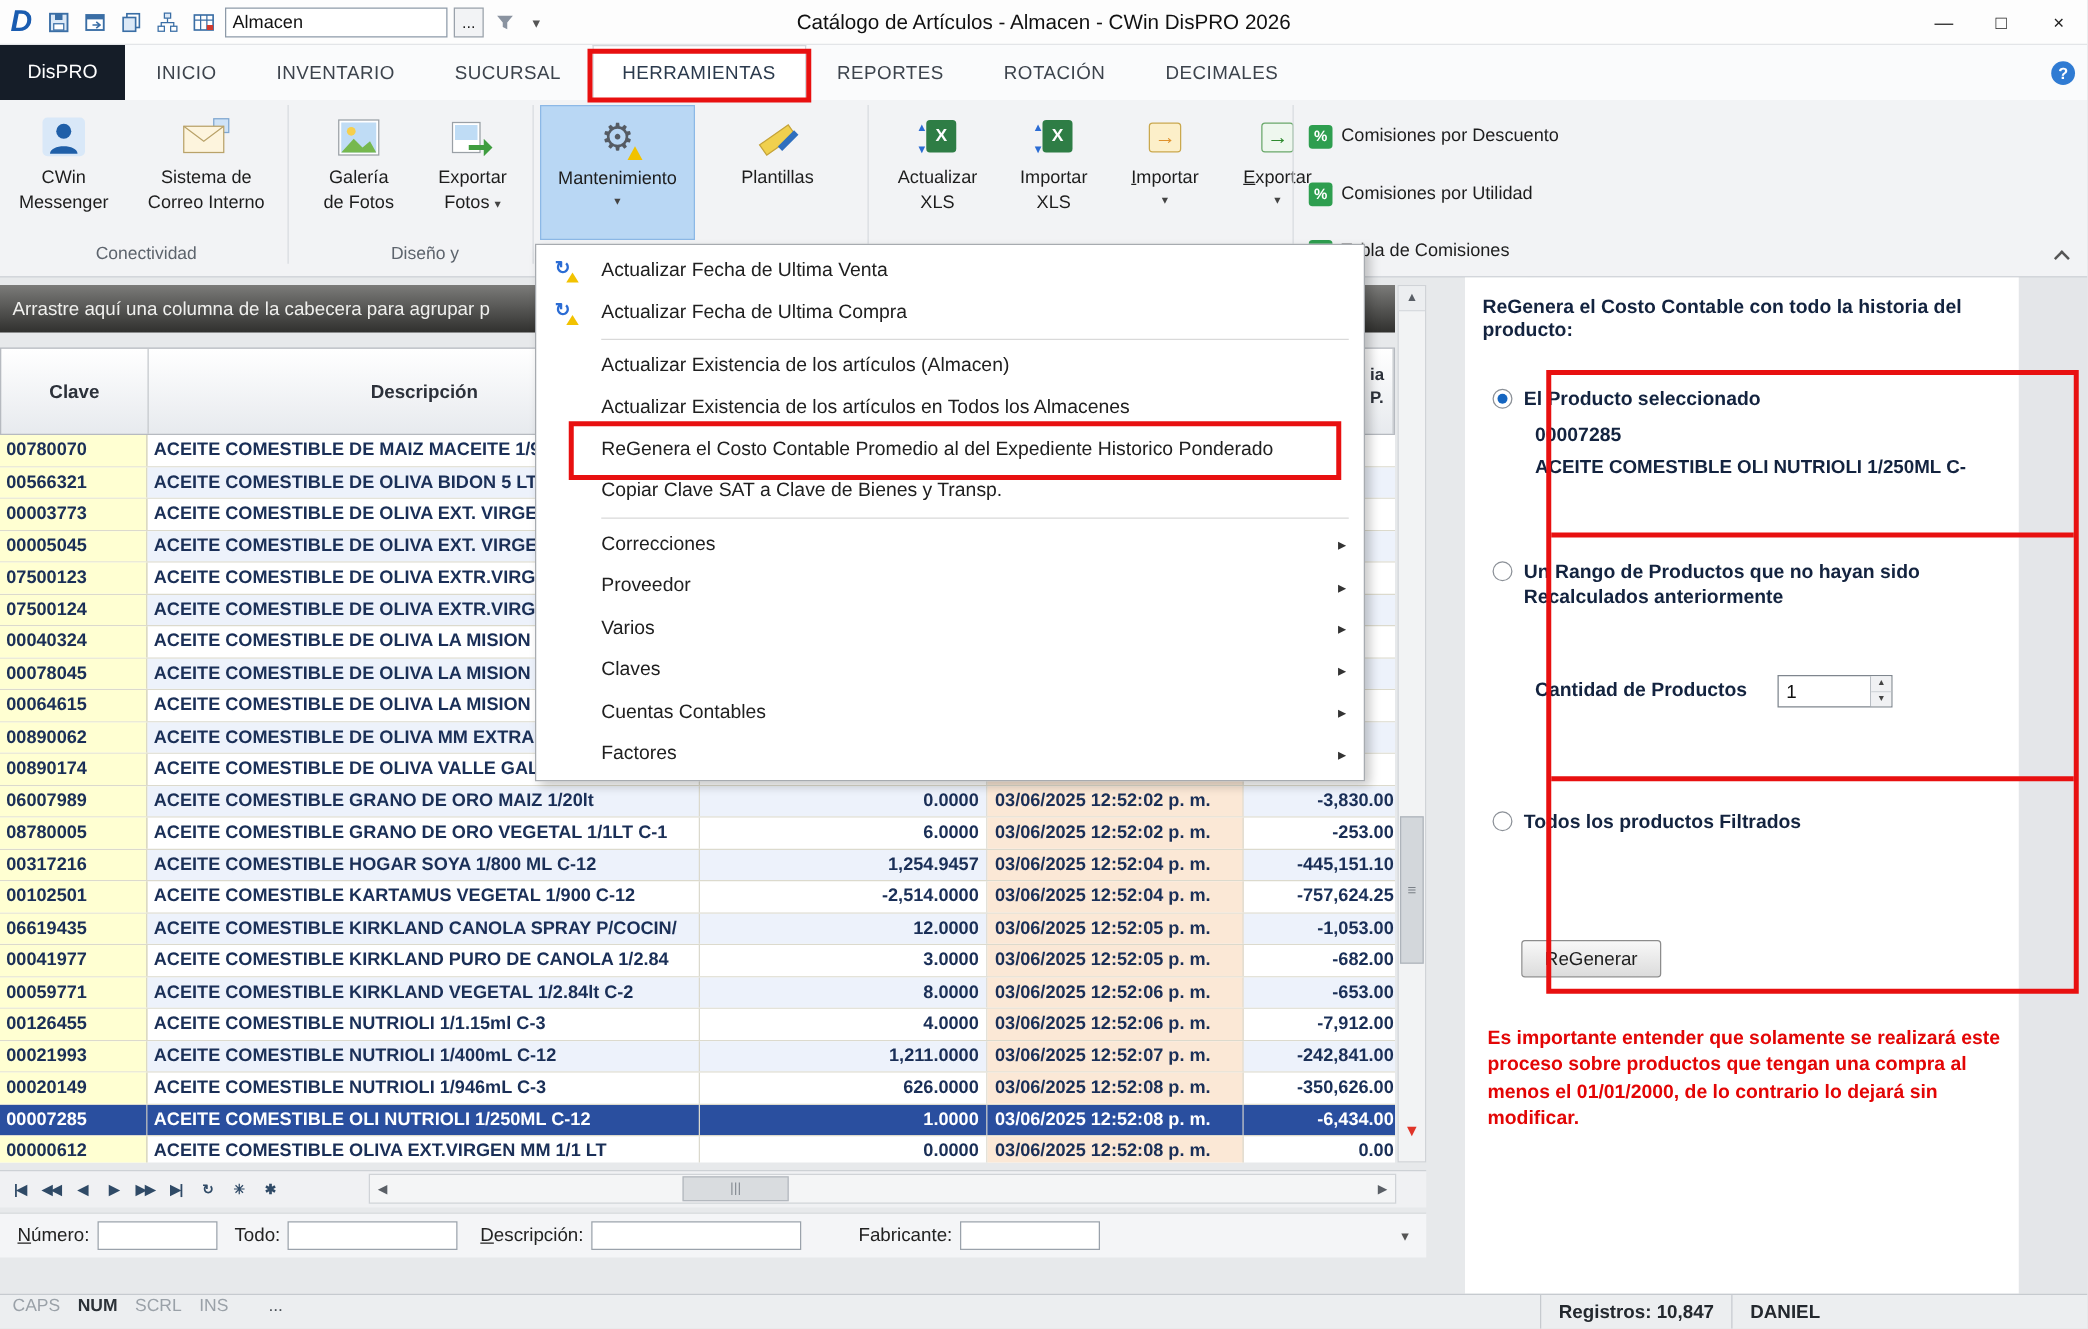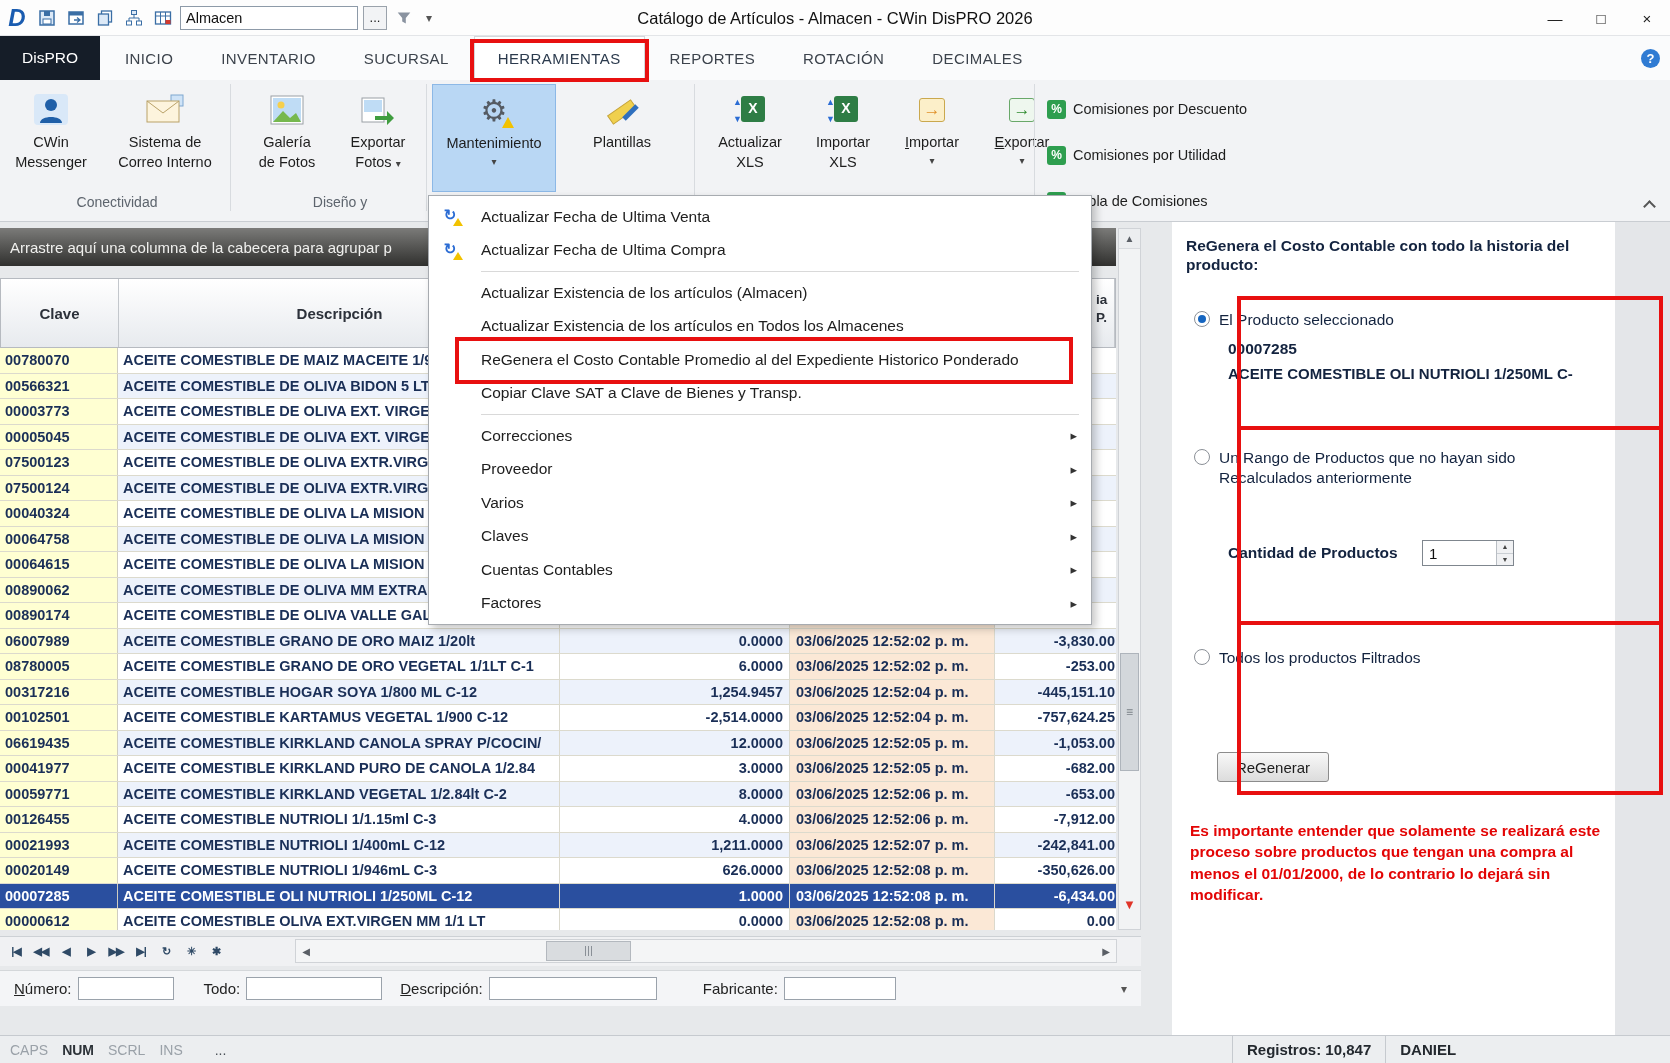--- a/index.html
+++ b/index.html
@@ -74,39 +74,39 @@
 .vs-down{position:absolute;left:0;right:0;top:664px;height:22px;display:flex;align-items:center;justify-content:center;color:#e03428;font-size:13px}
 .navrow{position:absolute;left:0;top:936px;width:1141px;height:30px;background:#f0f1f3;border-top:1px solid #cdd1d5;display:flex;align-items:center;padding-left:4px;gap:1px;z-index:10}
 .navbtn{width:24px;height:24px;font-size:11px;font-weight:bold;color:#2f4a66;display:flex;align-items:center;justify-content:center;letter-spacing:-1px;background:none;border:none;font-family:inherit}
 .hscroll{position:absolute;left:295px;top:939px;width:822px;height:24px;background:#f4f5f6;border:1px solid #d0d3d7;display:flex;align-items:center;z-index:11}
 .hs-btn{width:20px;height:22px;font-size:10px;color:#5a5f66;display:flex;align-items:center;justify-content:center}
 .hs-right{margin-left:auto}
 .hs-thumb{position:absolute;left:250px;top:1px;width:85px;height:20px;background:#d9dcdf;border:1px solid #b3b8be;display:flex;align-items:center;justify-content:center;gap:2px}
 .hs-grip{width:1px;height:10px;background:#8a9097}
 .filterrow{position:absolute;left:0;top:970px;width:1141px;height:36px;background:#f4f5f7;border-top:1px solid #d4d7da;display:flex;align-items:center;padding-left:14px;z-index:10}
 .ffield{display:flex;align-items:center;gap:6px}
-.ffield:nth-of-type(2){margin-left:30px}
+.ffield:nth-of-type(2){margin-left:14px}
 .ffield:nth-of-type(3){margin-left:18px}
 .ffield:nth-of-type(4){margin-left:46px}
 .flabel{font-size:15px;color:#222}
 .finput{height:23px;border:1px solid #9aa2ab;background:#fff;font-family:inherit;font-size:14px;padding:0 4px}
 .ffield:nth-of-type(1) .finput{width:96px}
 .ffield:nth-of-type(2) .finput{width:136px}
 .ffield:nth-of-type(3) .finput{width:168px}
 .ffield:nth-of-type(4) .finput{width:112px}
 .fcaret{position:absolute;right:14px;font-size:12px;color:#555}
 
 
 .splitter{position:absolute;left:1222px;top:222px;width:5px;height:813px;background:#d7dade}
 .panel{position:absolute;left:1172px;top:222px;width:443px;height:813px;background:#fff;z-index:10}
 .p-heading{position:absolute;left:14px;top:14px;width:418px;font-size:15.5px;font-weight:bold;color:#13233f;line-height:1.25}
 .p-radio-row{position:absolute;display:flex;gap:9px;align-items:flex-start}
 .radio{width:16px;height:16px;border-radius:50%;border:1px solid #8b9097;background:#fff;flex:none;position:relative;margin-top:1px}
 .radio.on::after{content:"";position:absolute;inset:3px;background:#1565c0;border-radius:50%}
-.p-label{font-size:15.5px;font-weight:normal;color:#13233f;line-height:1.3}
+.p-label{font-size:15.5px;font-weight:bold;color:#13233f;line-height:1.3}
 .p-code{position:absolute;left:56px;top:118px;font-size:15.5px;font-weight:bold;color:#13233f}
 .p-desc{position:absolute;left:56px;top:143px;width:382px;font-size:15px;font-weight:bold;color:#13233f}
 .p-cant-label{position:absolute;left:56px;top:322px;font-size:15.5px;font-weight:bold;color:#13233f}
 .spin{position:absolute;left:250px;top:318px;width:92px;height:26px;border:1px solid #7f868e;background:#fff;display:flex}
 .spin-val{flex:1;display:flex;align-items:center;padding-left:6px;font-size:15px;color:#111}
 .spin-btns{width:17px;border-left:1px solid #b9bec4;display:flex;flex-direction:column}
 .spin-b{flex:1;display:flex;align-items:center;justify-content:center;font-size:7px;color:#444;background:#f0f1f3}
 .spin-b:first-child{border-bottom:1px solid #c9ced3}
 .regen-btn{position:absolute;left:45px;top:530px;width:112px;height:30px;background:linear-gradient(#f8f8f8,#dcdcdc);border:1px solid #8c8c8c;border-radius:3px;font-size:15px;font-family:inherit;color:#1d1d1d}
 .p-warning{position:absolute;left:18px;top:598px;width:424px;font-size:15.5px;font-weight:bold;color:#e30505;line-height:1.38}
@@ -114,21 +114,21 @@
 
 .menu{position:absolute;left:428px;top:195px;width:664px;background:#fff;border:1px solid #a7abb0;box-shadow:4px 4px 8px rgba(0,0,0,.22);padding:4px 0;z-index:90}
 .mitem{position:relative;height:33.5px;display:flex;align-items:center;padding-left:52px;padding-right:14px;font-size:15.5px;color:#202020;white-space:nowrap}
 .micon{position:absolute;left:12px;top:6px;width:18px;height:18px;color:#2b6cd4;font-weight:bold;font-size:15px;line-height:18px;text-align:center}
 .micon .warn{position:absolute;right:-4px;bottom:-2px;width:0;height:0;border-left:5px solid transparent;border-right:5px solid transparent;border-bottom:8px solid #f2c200}
 .marrow{margin-left:auto;font-size:13px;color:#333}
 .msep{height:1px;background:#d9d9d9;margin:4px 12px 4px 52px}
 .mitem.boxed::after{content:"";position:absolute;left:26px;right:18px;top:-6px;bottom:-7px;border:4px solid #e81010;pointer-events:none;z-index:250}
 
 
-.statusbar{position:absolute;left:0;top:1035px;width:1670px;height:28px;background:#eceef0;border-top:1px solid #c6cacf;display:flex;align-items:center;font-size:14px;color:#9aa1a8;padding-left:10px;gap:32px;z-index:10}
+.statusbar{position:absolute;left:0;top:1035px;width:1670px;height:28px;background:#eceef0;border-top:1px solid #c6cacf;display:flex;align-items:flex-start;font-size:14px;color:#9aa1a8;padding-left:10px;gap:32px;z-index:10}
 .flag.on{color:#2c3238;font-weight:bold}
 .sb-more{color:#4a5057}
 .sb-right{position:absolute;left:1232px;top:0;height:100%;display:flex;align-items:center}
 .sb-sep{width:1px;height:100%;background:#c6cacf}
 .sb-txt{font-size:15px;font-weight:bold;color:#23282e;padding:0 14px}
 
 
 .ann-panel{position:absolute;left:1237px;top:296px;width:426px;height:499px;border:4px solid #e81010;z-index:300;pointer-events:none}
 .ann-line{position:absolute;left:0;width:100%;height:4px;background:#e81010}
 </style>
@@ -399,21 +399,21 @@
 
     <div class="grow">
       <div class="c-clave">00040324</div>
       <div class="c-desc">ACEITE COMESTIBLE DE OLIVA LA MISION 1</div>
       <div class="c-qty"></div>
       <div class="c-fecha"></div>
       <div class="c-imp"></div>
     </div>
 
     <div class="grow">
-      <div class="c-clave">00064758</div>
+      <div class="c-clave">00078045</div>
       <div class="c-desc">ACEITE COMESTIBLE DE OLIVA LA MISION 1</div>
       <div class="c-qty"></div>
       <div class="c-fecha"></div>
       <div class="c-imp"></div>
     </div>
 
     <div class="grow">
       <div class="c-clave">00064615</div>
       <div class="c-desc">ACEITE COMESTIBLE DE OLIVA LA MISION 1,</div>
       <div class="c-qty"></div>

